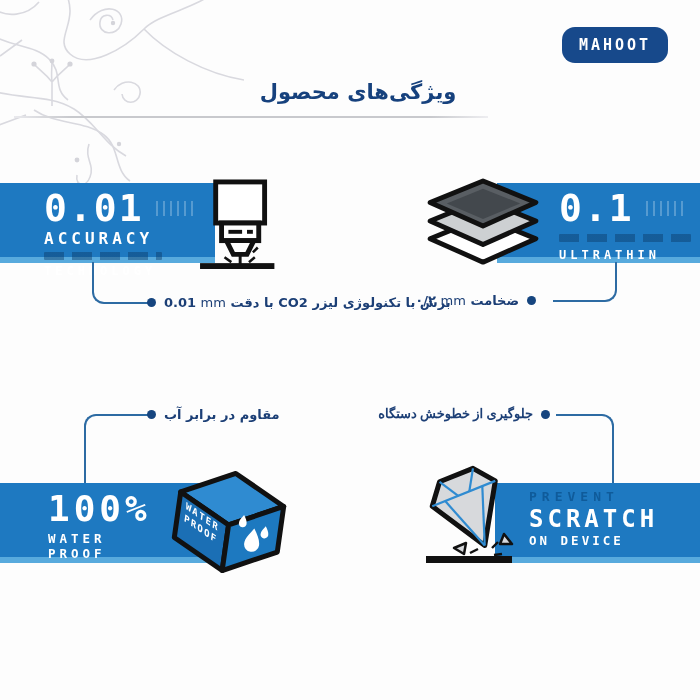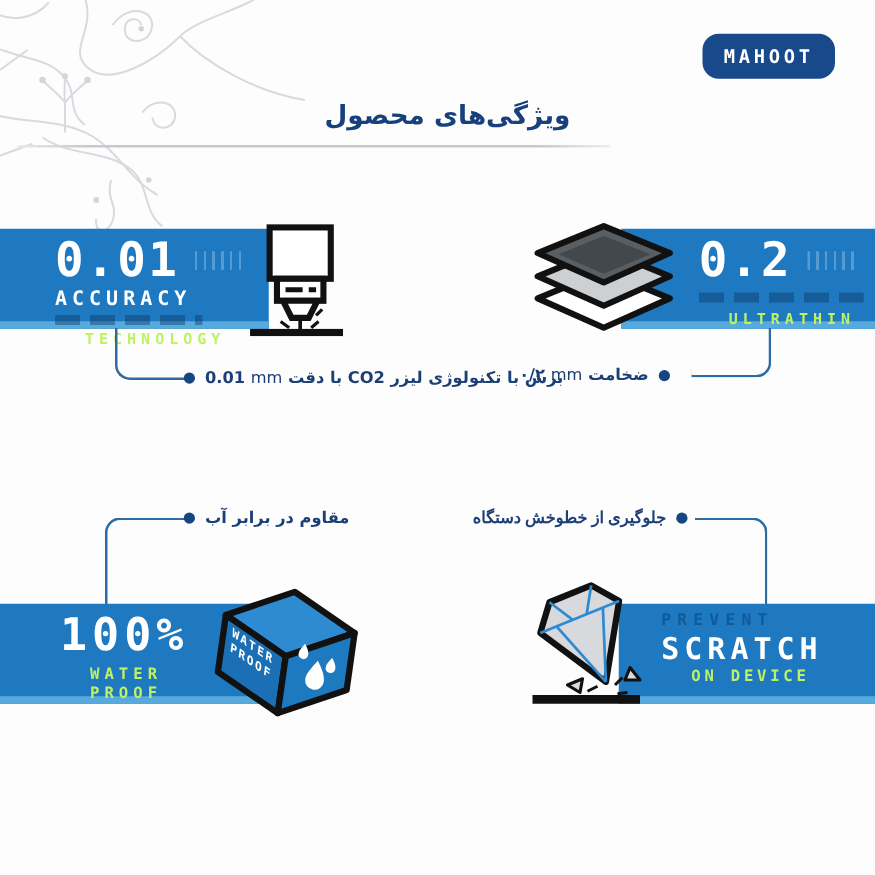--- a/index.html
+++ b/index.html
@@ -25,21 +25,21 @@
   
   .banner{position:absolute;background:#1e79c1;border-bottom:6px solid #58aadd;
           box-sizing:border-box;color:#fff;}
   .tech{font-family:"DejaVu Sans Mono","Liberation Mono",monospace;font-weight:bold;line-height:1;}
   .val-big{font-size:38px;letter-spacing:2px;display:flex;align-items:center;}
   .ticks{display:inline-block;width:38px;height:15px;margin-left:12px;
          background:repeating-linear-gradient(90deg,rgba(255,255,255,.25) 0 2px,transparent 2px 7px);}
   .lbl{font-size:16px;letter-spacing:4px;margin-top:4px;}
   .ghost-dashes{height:8px;width:118px;margin-top:5px;border-radius:1px;
          background:repeating-linear-gradient(90deg,rgba(9,53,97,.42) 0 20px,rgba(9,53,97,0) 20px 28px);}
-  .sublbl{font-size:12px;letter-spacing:4px;color:#bef264;margin-top:5px;margin-left:24px;}
+  .sublbl{font-size:12px;letter-spacing:4px;color:#ffffff;margin-top:5px;}
   .ghost-lbl{font-size:13px;letter-spacing:5px;color:#0f5b9a;}
   .big-word{font-size:24px;letter-spacing:4px;margin-top:4px;}
 
   
   .elbow{position:absolute;border:0 solid #2d6ba3;}
   .elbow-bl{border-left-width:2px;border-bottom-width:2px;border-bottom-left-radius:12px;}
   .elbow-br{border-right-width:2px;border-bottom-width:2px;border-bottom-right-radius:12px;}
   .elbow-tl{border-left-width:2px;border-top-width:2px;border-top-left-radius:12px;}
   .elbow-tr{border-right-width:2px;border-top-width:2px;border-top-right-radius:12px;}
   .bullet{width:9px;height:9px;border-radius:50%;background:#16457f;flex:0 0 auto;}
@@ -117,21 +117,21 @@
     <span class="bullet"></span>
     <span class="cap" dir="rtl">
       <span>برش با تکنولوژی لیزر CO2 با دقت</span>
       <span dir="ltr"><b>0.01</b>
       <span class="cap-unit">mm</span></span>
     </span>
   </div>
 
   <div class="banner" style="left:497px;top:183px;width:203px;height:80px;padding:6px 0 0 62px;">
     <div class="tech val-big">
-      <span>0.2</span>
+      <span>0.1</span>
       <span class="ticks"></span>
     </div>
     <div class="ghost-dashes" style="width:132px;margin-top:7px;"></div>
     <div class="tech sublbl" style="margin-top:7px;">ULTRATHIN</div>
   </div>
 
   <span class="abs" style="left:426px;top:176px;">
     <svg width="114" height="94" viewBox="0 0 116 96">
       <polygon points="58,42 112,64 58,88 4,64" fill="#fff" stroke="#111" stroke-width="5" stroke-linejoin="round"></polygon>
       <polygon points="58,24 112,46 58,70 4,46" fill="#cdd0d2" stroke="#111" stroke-width="5" stroke-linejoin="round"></polygon>

